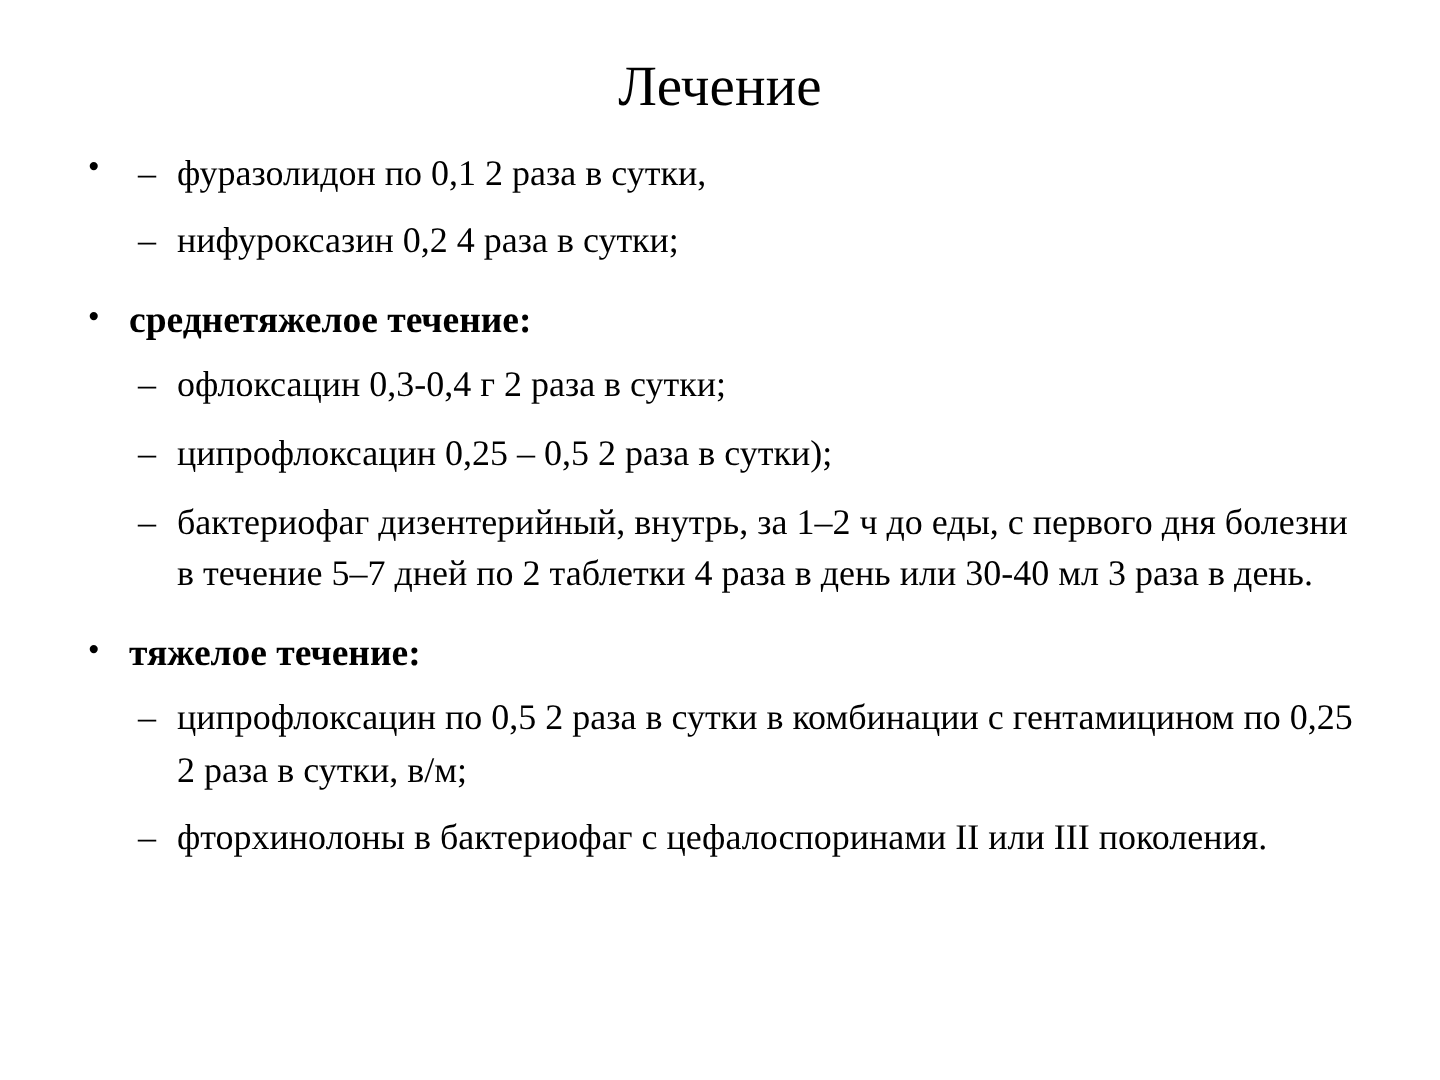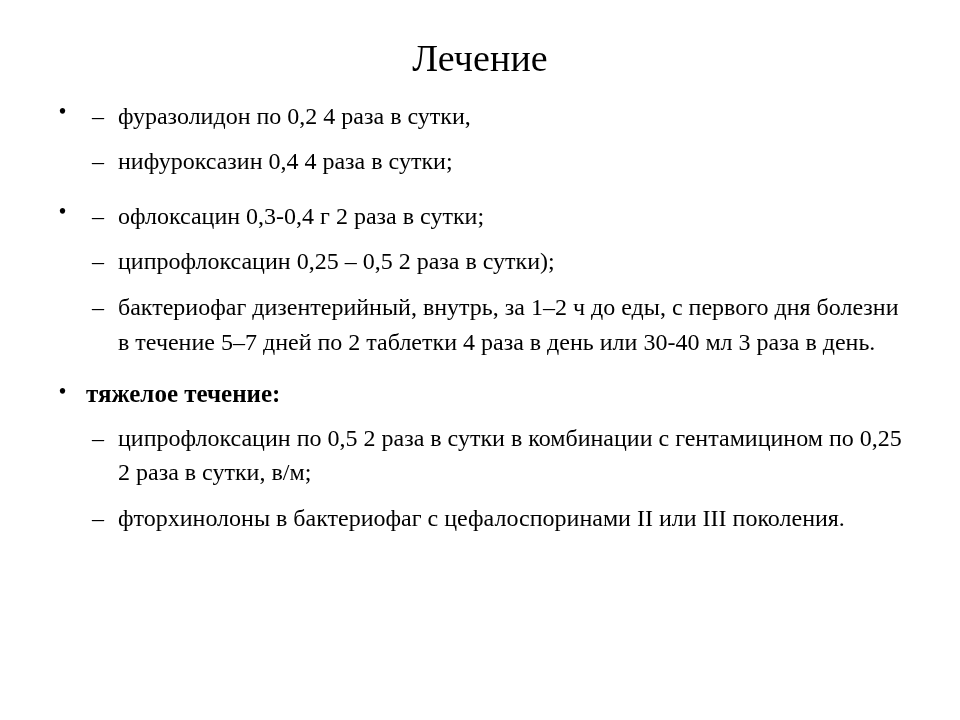--- a/index.html
+++ b/index.html
@@ -93,29 +93,30 @@
     <div class="title-line">Лечение</div>
   </div>
 
   <div class="body-block">
 
     <div class="lvl1">
       <span class="marker">•</span>
     </div>
     <div class="lvl2">
       <span class="marker">–</span>
-      <span class="text">фуразолидон по 0,2 4 раза в сутки,</span>
+      <span class="text">фуразолидон по 0,1 2 раза в сутки,</span>
     </div>
     <div class="lvl2">
       <span class="marker">–</span>
-      <span class="text">нифуроксазин 0,4 4 раза в сутки;</span>
+      <span class="text">нифуроксазин 0,2 4 раза в сутки;</span>
     </div>
 
     <div class="lvl1">
       <span class="marker">•</span>
+      <span>среднетяжелое течение:</span>
     </div>
     <div class="lvl2">
       <span class="marker">–</span>
       <span class="text">офлоксацин 0,3-0,4 г 2 раза в сутки;</span>
     </div>
     <div class="lvl2">
       <span class="marker">–</span>
       <span class="text">ципрофлоксацин 0,25 – 0,5 2 раза в сутки);</span>
     </div>
     <div class="lvl2">

